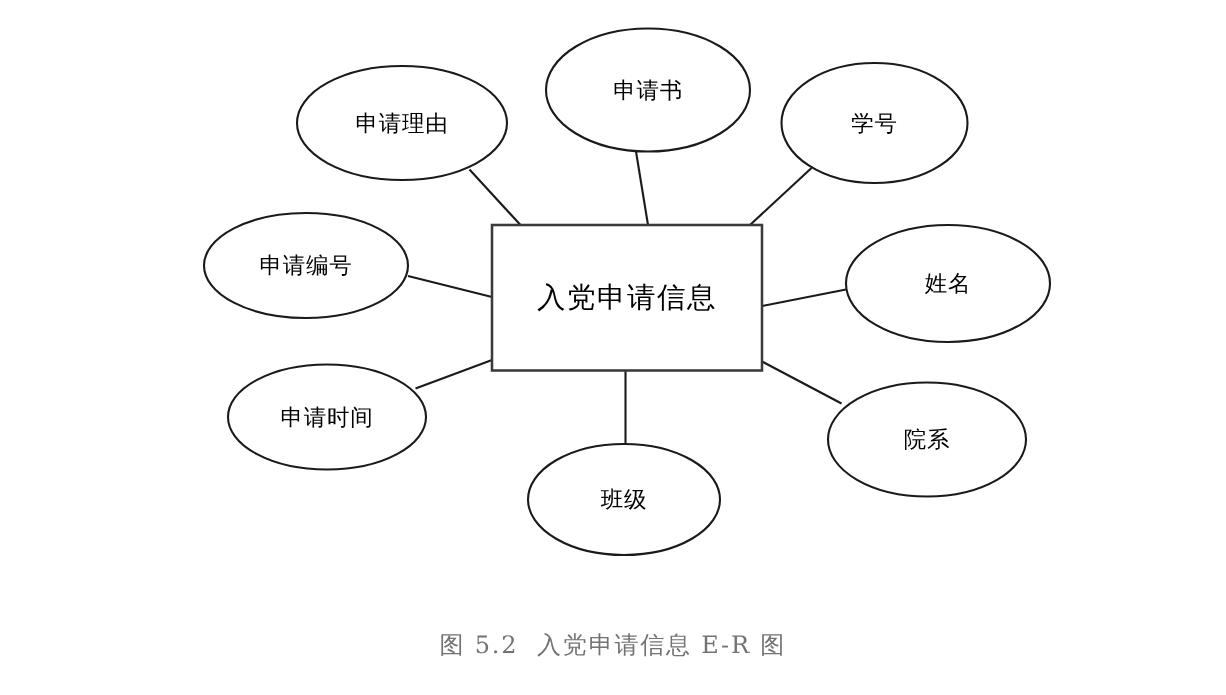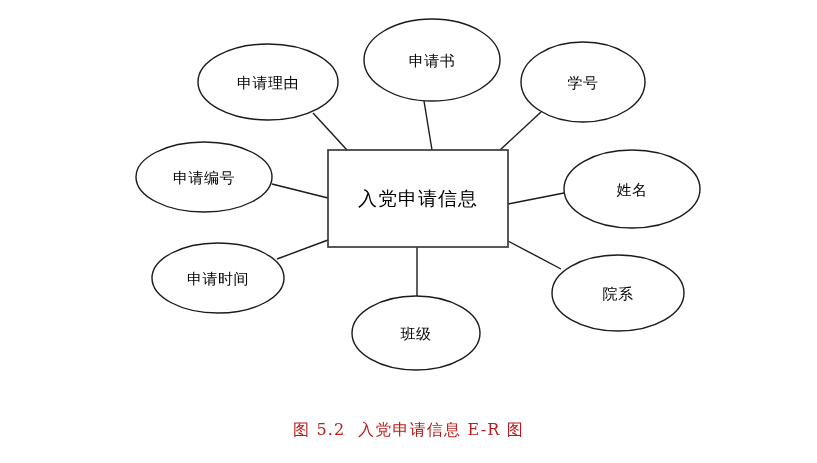--- a/index.html
+++ b/index.html
@@ -54,21 +54,21 @@
     letter-spacing: 1px;
   }
   .figure-caption {
     position: absolute;
     left: 0;
     top: 420px;
     width: 817px;
     text-align: center;
     font-family: "DejaVu Serif", "Liberation Serif", serif;
     font-size: 16px;
-    color: #b91c1c;
+    color: #737373;
     letter-spacing: 1.2px;
     white-space: pre;
   }
 </style>
 </head>
 <body>
 
 <svg id="er-canvas" viewBox="0 0 817 463">
 
   <g>

